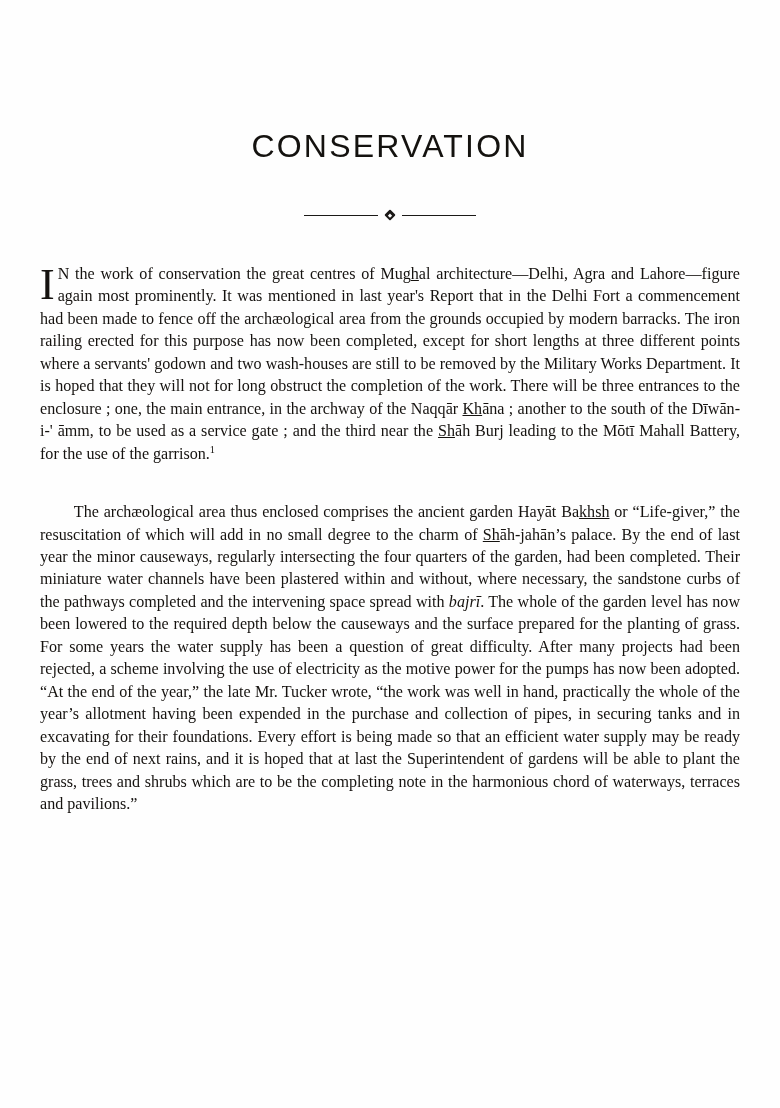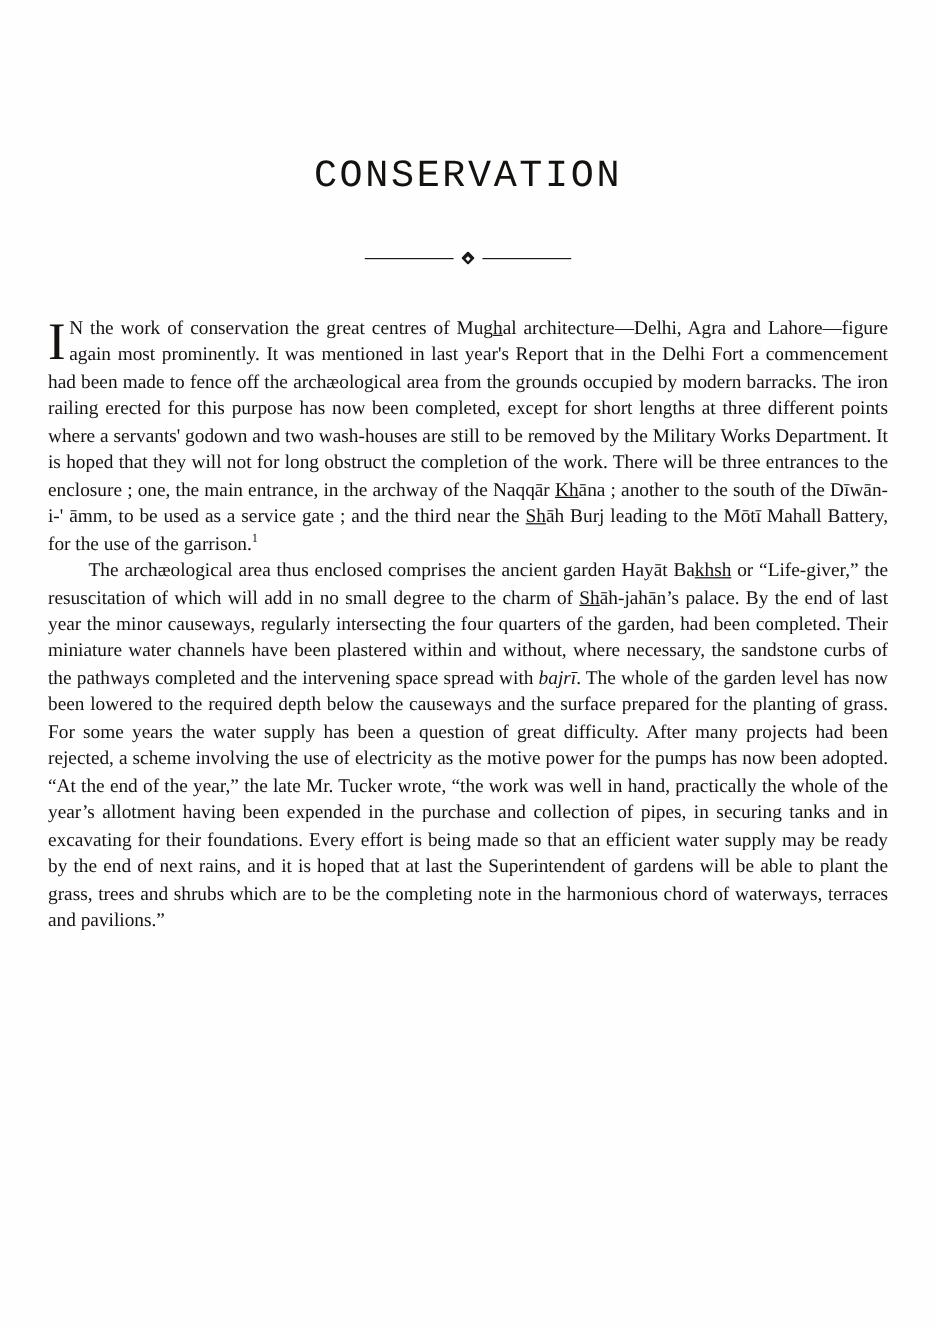--- a/index.html
+++ b/index.html
@@ -28,21 +28,21 @@
 
   
   .page-title {
     text-align: center;
     font-size: 32px;
     font-weight: 400;
     letter-spacing: 2.2px;
     margin: 0;
     padding-top: 128px;
     color: #14120f;
-    font-family: Liberation Mono, monospace;
+    font-family: Liberation Sans, sans-serif;
   }
 
   
   .divider {
     margin: 44px auto 0 auto;
     width: 172px;
     height: 14px;
     position: relative;
   }
   .divider .rule-left,
@@ -86,20 +86,21 @@
     text-align: justify;
     text-justify: inter-word;
     font-size: 16.1px;
     line-height: 22.45px;
     color: #15120f;
     hyphens: none;
   }
 
   p.para + p.para {
     text-indent: 2.1em;
+    margin-top: 36px;
   }
 
   
   .dropcap {
     float: left;
     font-size: 44px;
     line-height: 36px;
     padding: 2px 2px 0 0;
     margin: 2px 1px 0 0;
     font-family: "Liberation Serif", "DejaVu Serif", serif;

